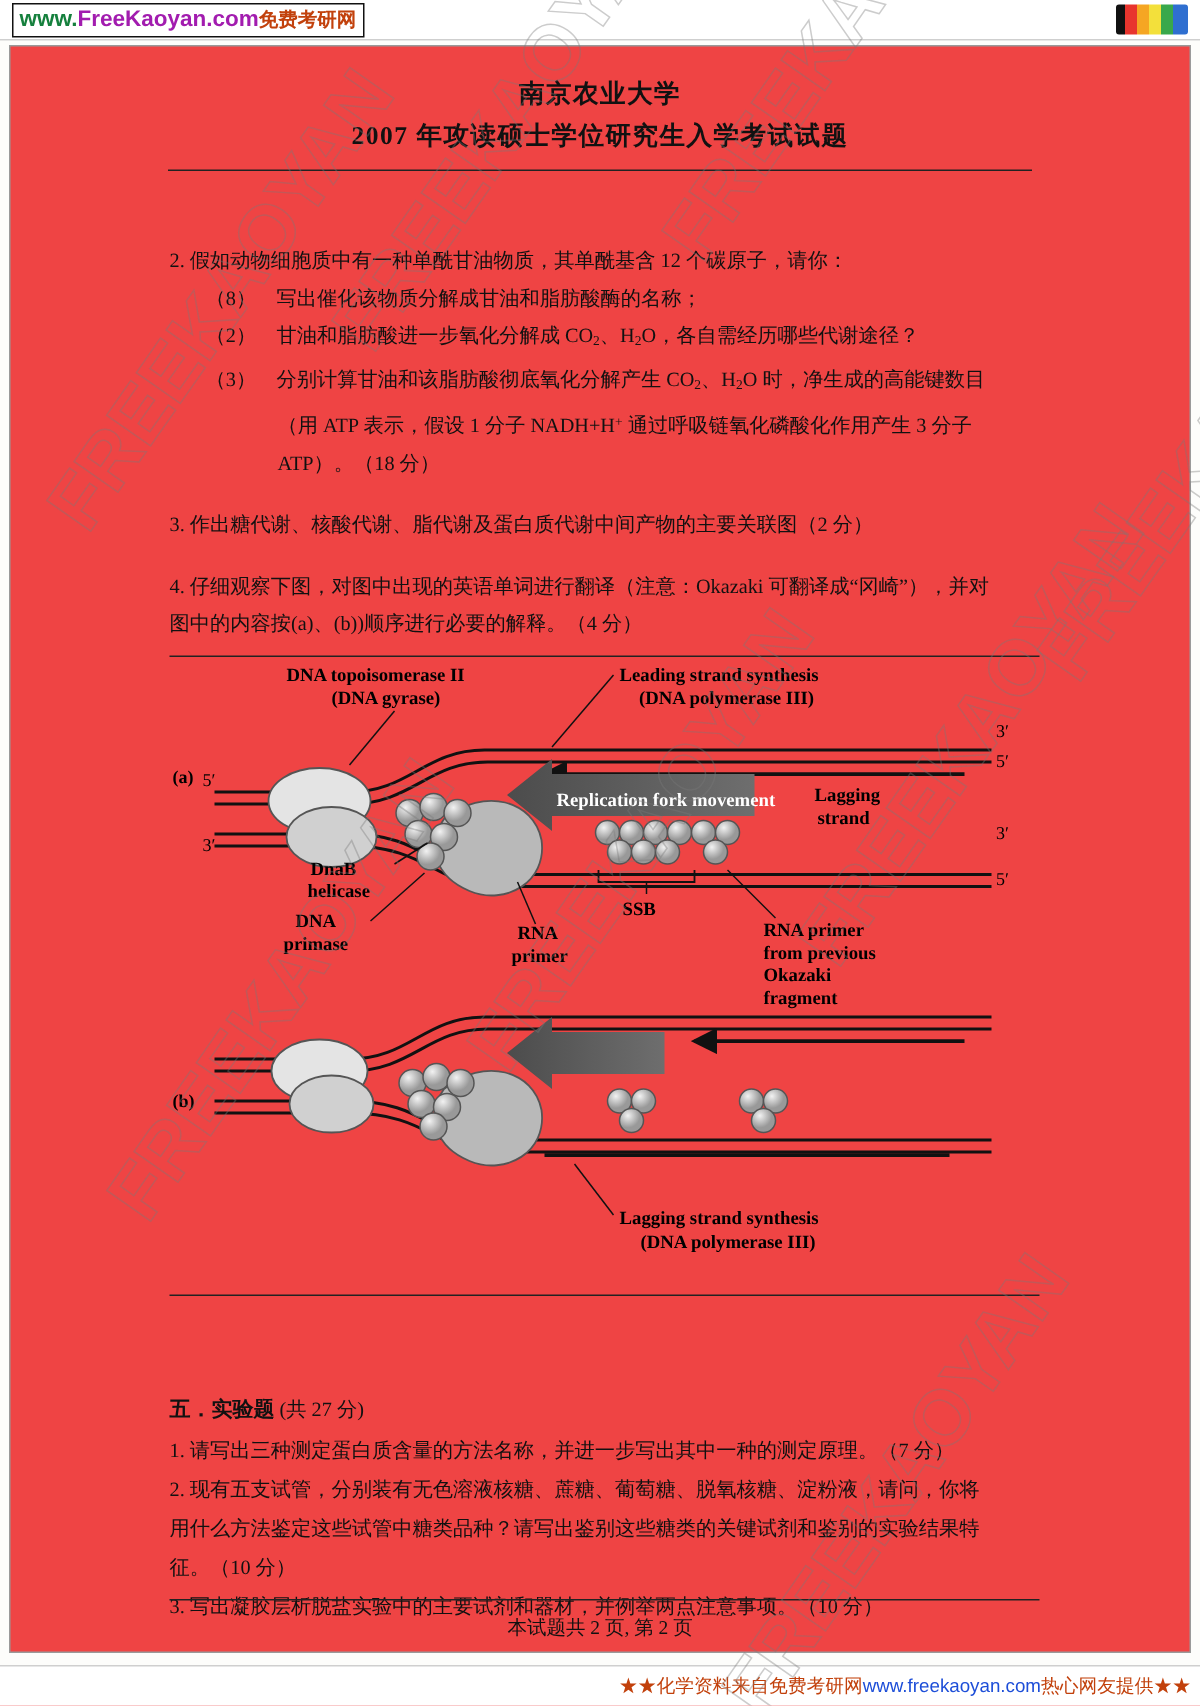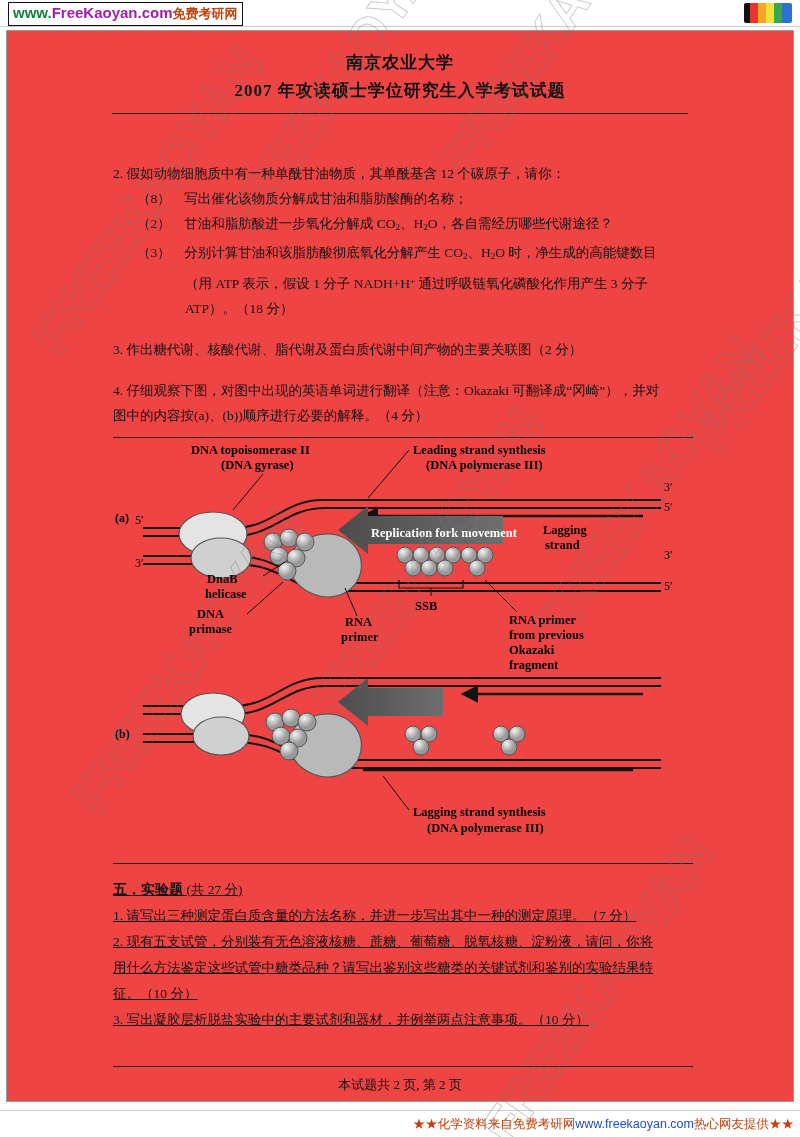--- a/index.html
+++ b/index.html
@@ -74,22 +74,22 @@
   sup{font-size:9px;vertical-align:4px;}
   .gap{height:12px;}
   
   .figure{
     position:absolute;left:106px;top:406px;width:580px;height:425px;
     border-top:1px solid #222;border-bottom:1px solid #222;
   }
   .fig-svg{position:absolute;left:0;top:0;}
   
   .sec5{
-    position:absolute;left:106px;top:846px;width:584px;
-    font-size:13.5px;line-height:26px;text-decoration:underline;
+    position:absolute;left:106px;top:896px;width:584px;
+    font-size:13.5px;line-height:26px;
   }
   .sec5 .title{font-weight:bold;font-size:14px;}
   .footer-rule{
     position:absolute;left:106px;top:1035px;width:580px;height:1px;background:#222;
   }
   .footer{
     position:absolute;left:0;top:1045px;width:786px;text-align:center;
     font-size:13px;
   }
   

